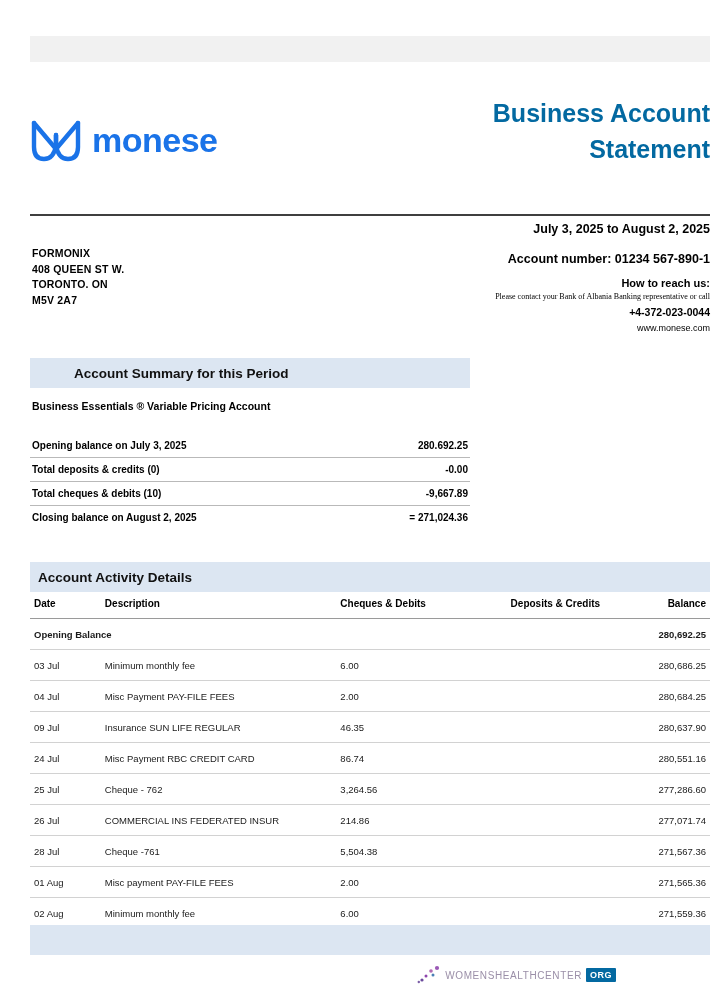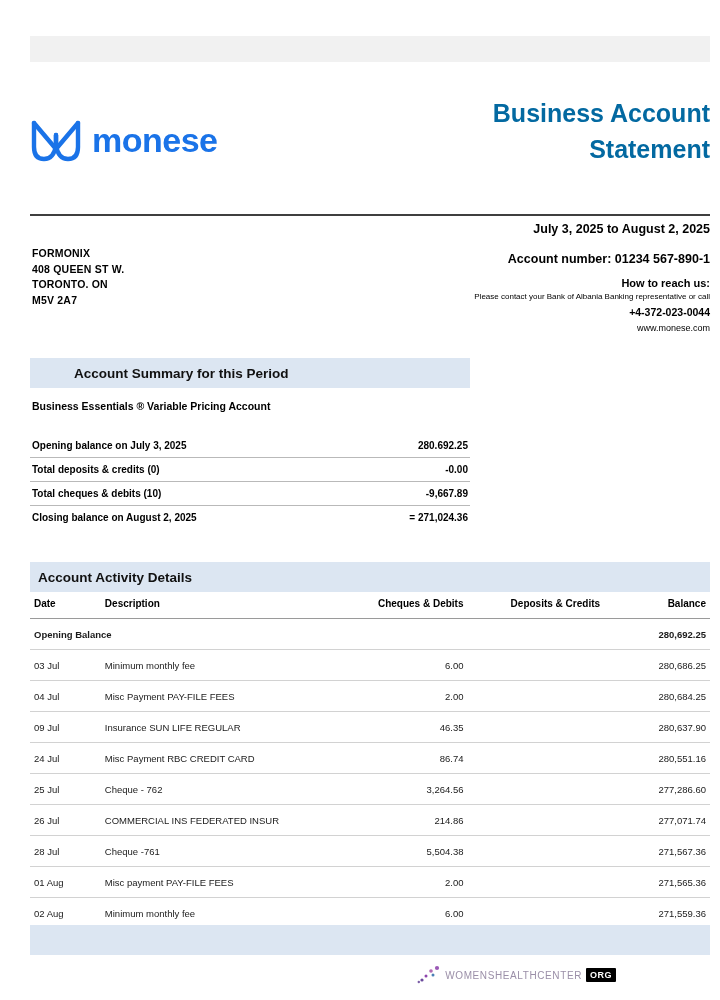--- a/index.html
+++ b/index.html
@@ -117,20 +117,21 @@
   }
   .reach {
     font-size: 11px;
     font-weight: bold;
     margin-bottom: 2px;
   }
   .reach-line {
     font-size: 8px;
     line-height: 1.5;
     margin-bottom: 2px;
+    font-family: Liberation Serif, serif;
   }
   .reach-phone {
     font-size: 10.5px;
     font-weight: bold;
     line-height: 1.5;
   }
   .reach-web {
     font-size: 9px;
     line-height: 1.6;
   }
@@ -215,21 +216,21 @@
     padding: 10px 0 9px 0;
     border-bottom: 1px solid #d2d2d2;
     color: #1a1a1a;
   }
   table.act-tbl tr.opening td {
     font-weight: bold;
     border-bottom: 1px solid #d2d2d2;
   }
   .c-date   { width: 75px;  text-align: left;  padding-left: 4px !important; }
   .c-desc   { width: 250px; text-align: left; }
-  .c-deb    { width: 130px; text-align: right; padding-right: 18px !important; }
+  .c-deb    { width: 130px; text-align: left; padding-right: 18px !important; }
   .c-cred   { width: 125px; text-align: right; padding-right: 10px !important; }
   .c-bal    { width: 100px; text-align: right; padding-right: 4px !important; }
 
   
   .bottom-band {
     position: absolute;
     left: 30px;
     top: 925px;
     width: 680px;
     height: 30px;
@@ -251,21 +252,21 @@
     margin-right: 2px;
   }
   .wm-text {
     font-size: 10px;
     letter-spacing: 0.6px;
     color: #9b8fa8;
     font-family: "Liberation Sans", sans-serif;
   }
   .wm-org {
     margin-left: 4px;
-    background: #000000;
+    background: #0369a1;
     color: #ffffff;
     font-size: 9px;
     font-weight: bold;
     letter-spacing: 0.5px;
     padding: 2px 4px 2px 4px;
     border-radius: 1px;
   }
 </style>
 </head>
 <body>

